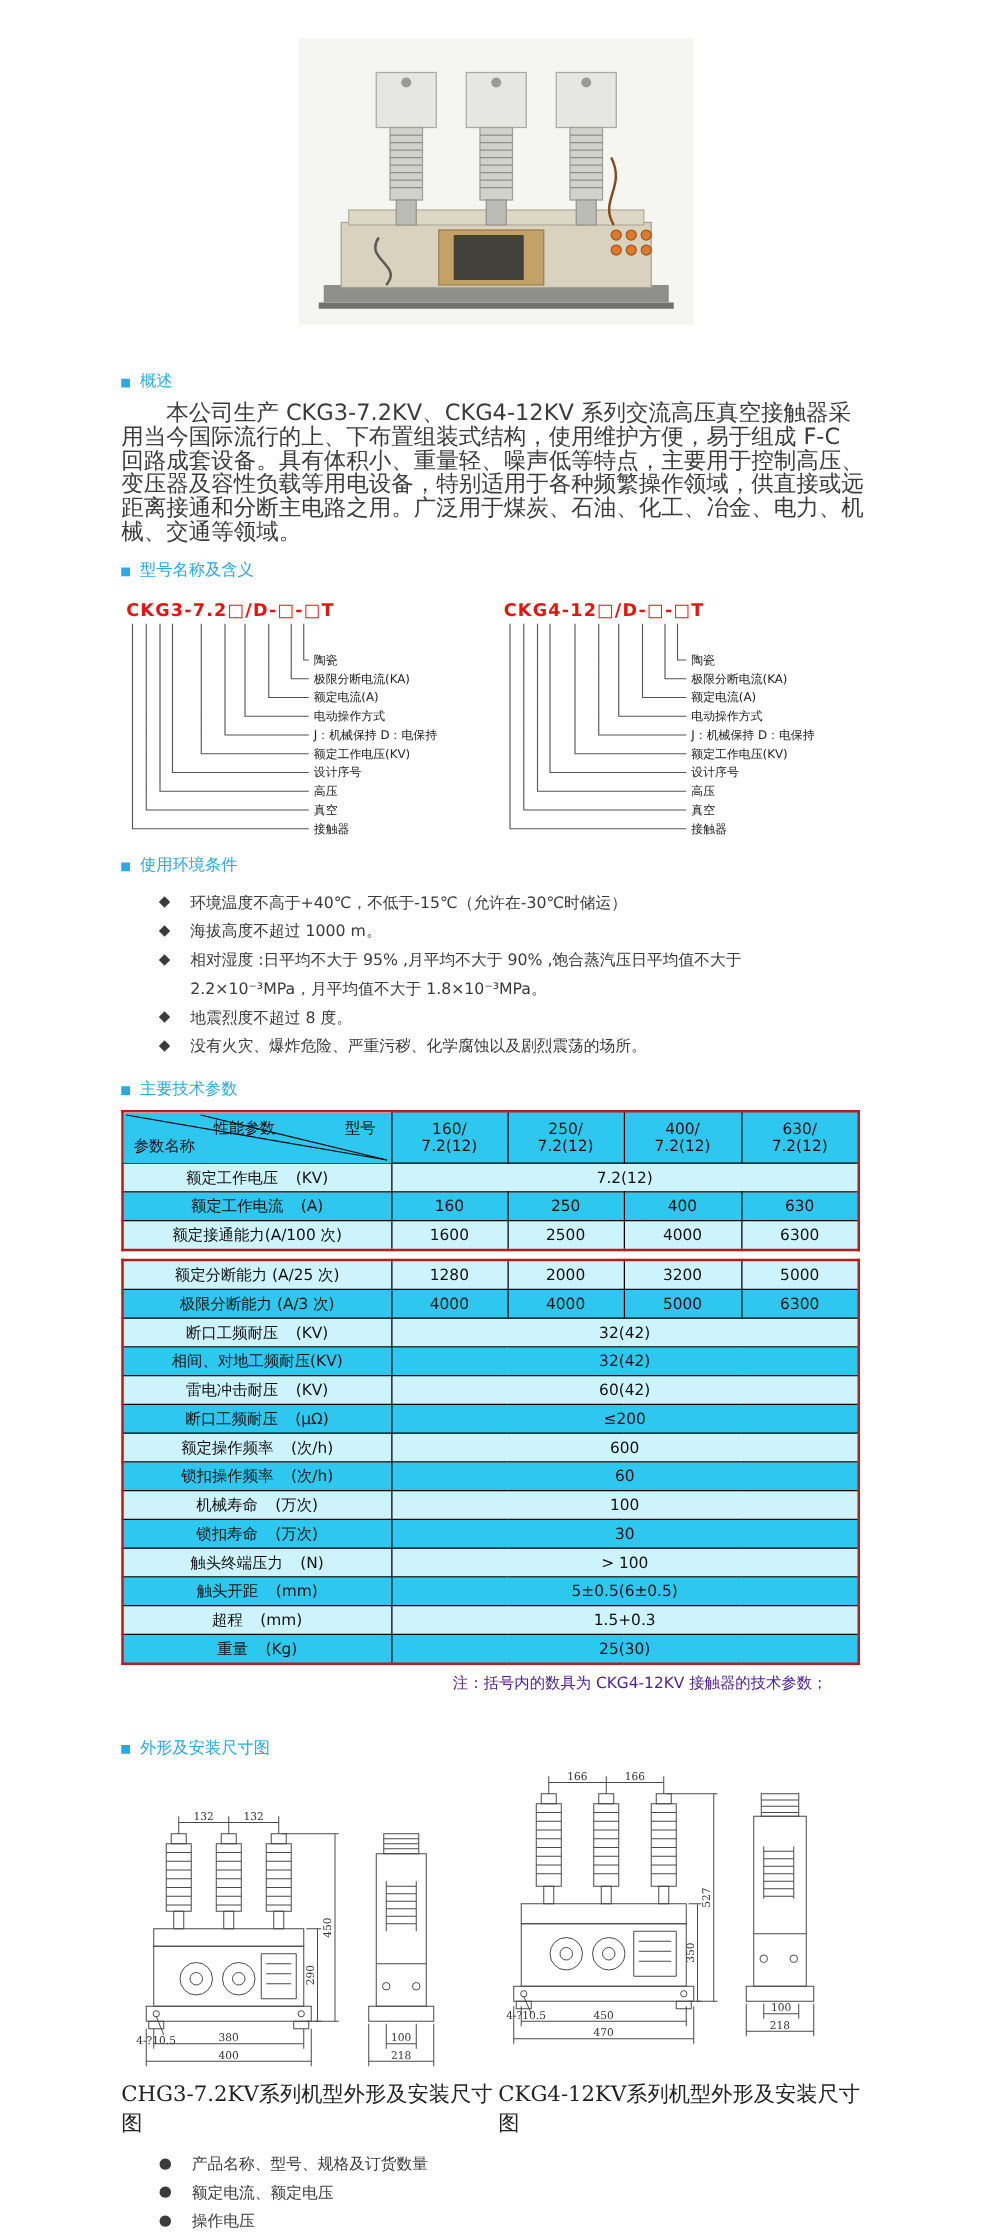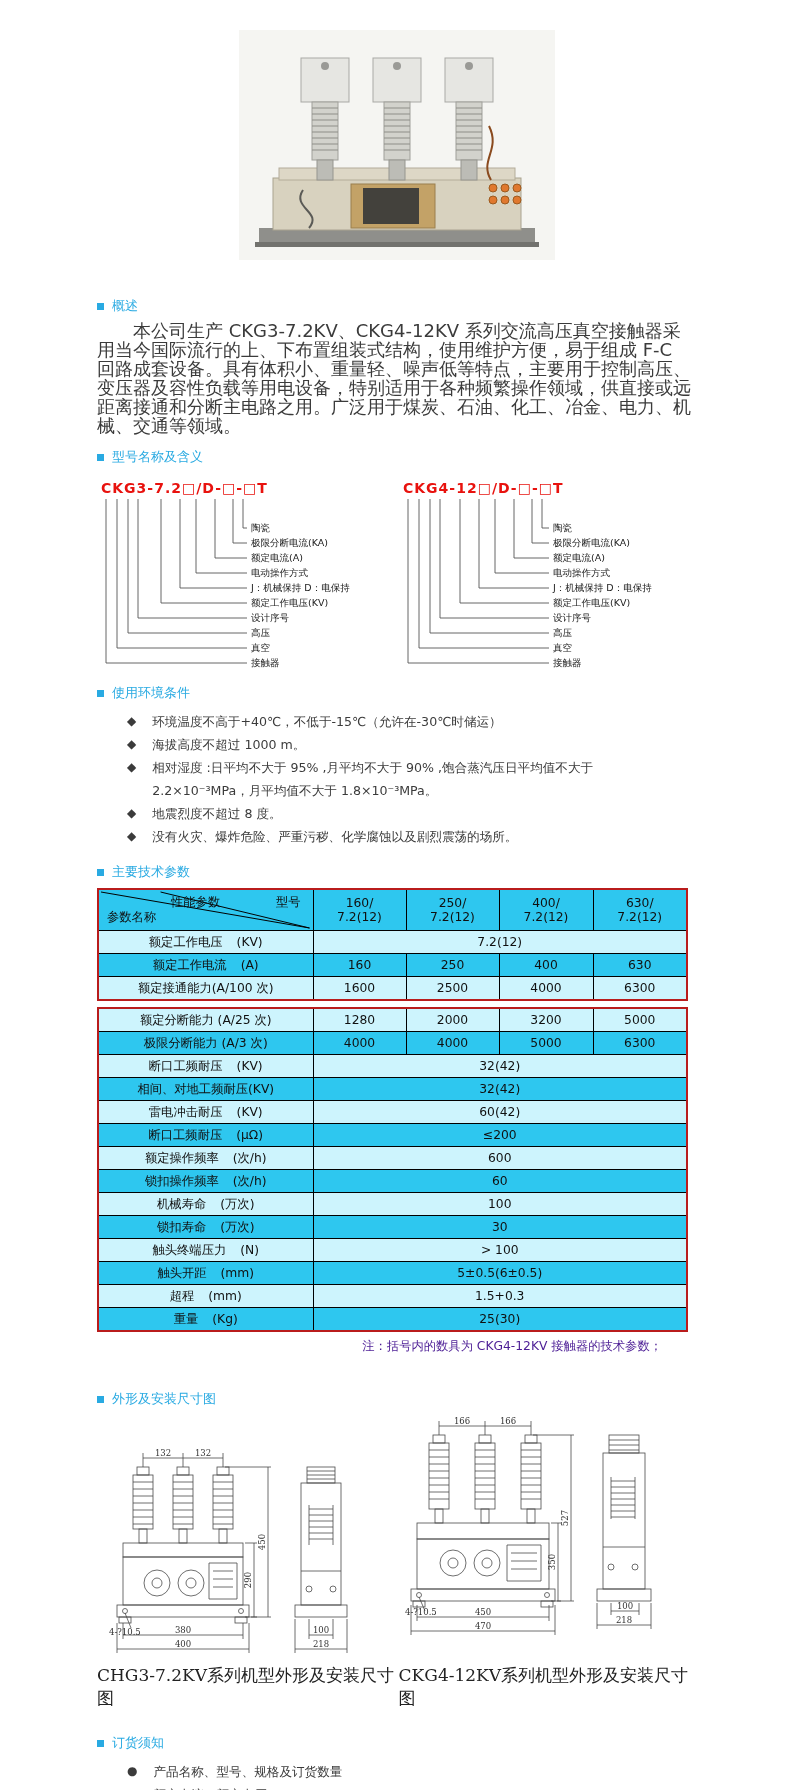--- a/index.html
+++ b/index.html
@@ -518,24 +518,20 @@
             <text class="dim" x="222" y="194" text-anchor="middle">100</text>
             <text class="dim" x="221" y="208" text-anchor="middle">218</text>
           </svg>
           <div class="cap">CKG4-12KV系列机型外形及安装尺寸图</div>
         </div>
 
       </div>
     </div>
 
     <div>
-      <div class="sec-head mt25">
-        <span class="sq"></span>
-        <span>订货须知</span>
-      </div>
       <ul class="dlist">
         <li>
             <span class="dm">●</span>
             <span class="txt">产品名称、型号、规格及订货数量</span>
           </li>
         <li>
             <span class="dm">●</span>
             <span class="txt">额定电流、额定电压</span>
           </li>
         <li>

